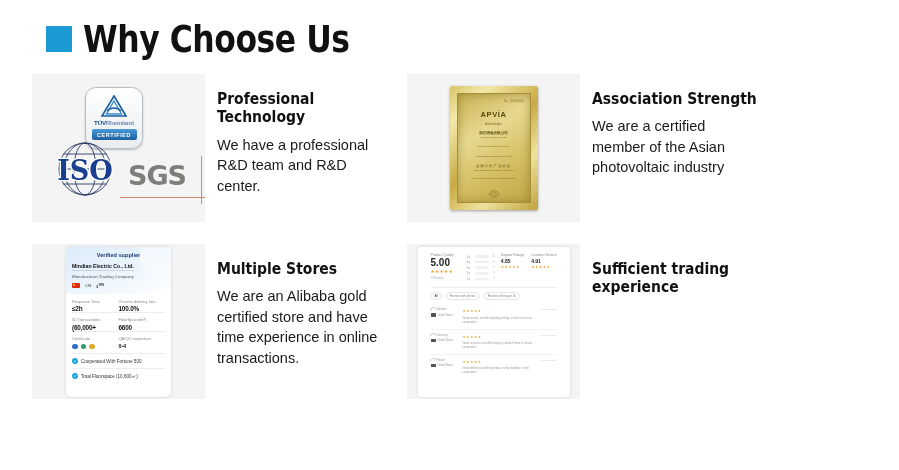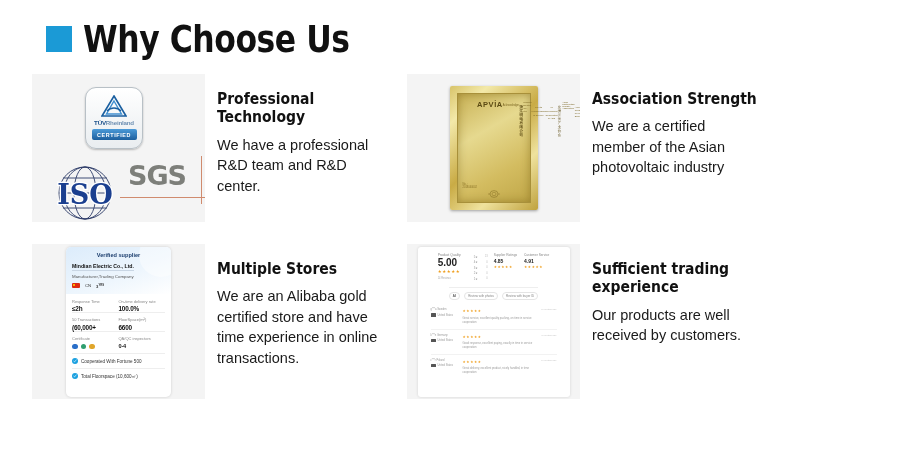--- a/index.html
+++ b/index.html
@@ -68,21 +68,21 @@
     letter-spacing:-0.2px;white-space:nowrap;
   }
   .tuv-word .rh{color:#6d8fb2;font-weight:bold;}
   .tuv-cert{
     margin-top:3px;width:45px;height:11px;border-radius:2px;
     background:linear-gradient(#4b9ad8,#1d5f9e);
     color:#fff;font-size:5.4px;font-weight:bold;letter-spacing:.6px;
     display:flex;align-items:center;justify-content:center;
   }
   .iso{
-    position:absolute;left:14px;top:90px;width:78px;height:58px;
+    position:absolute;left:14px;top:66px;width:78px;height:58px;
   }
   .sgs{
     position:absolute;left:96px;top:88px;width:76px;height:40px;
   }
   .sgs-text{
     font-family:"DejaVu Sans","Liberation Sans",sans-serif;
     font-size:27px;font-weight:bold;color:#7d7f7a;
     letter-spacing:-1px;line-height:1;
   }
   .sgs-rule-v{position:absolute;right:2px;top:-6px;width:1px;height:48px;background:#d08b6e;}
@@ -94,21 +94,21 @@
     background:linear-gradient(135deg,#d8c46a,#f3e9a9 18%,#c9ab45 48%,#efe29d 72%,#bfa23e);
     border-radius:2px;
     box-shadow:0 1px 3px rgba(0,0,0,.35);
     padding:7px;box-sizing:border-box;
   }
   .plaque-inner{
     width:100%;height:100%;box-sizing:border-box;
     background:linear-gradient(150deg,#c8b155,#e6d98f 35%,#d3bc60 70%,#c0a748);
     border:1px solid #a8903a;
     box-shadow:inset 0 0 8px rgba(120,95,20,.5);
-    display:flex;flex-direction:row;align-items:flex-start;
+    display:flex;flex-direction:column;align-items:center;
     padding:6px 5px;position:relative;
   }
   .pl-no{font-size:2.6px;color:#8a7326;align-self:flex-end;margin-bottom:7px;}
   .pl-title{font-size:7.5px;font-weight:bold;color:#5b4a12;letter-spacing:.6px;}
   .pl-sub{font-size:2.6px;color:#7b6622;margin-top:4px;}
   .pl-name{font-size:3.6px;font-weight:bold;color:#5d4c14;margin-top:5px;text-align:center;}
   .pl-name2{font-size:2.4px;color:#7b6622;margin-top:1px;}
   .pl-line{font-size:2.5px;color:#7b6622;margin-top:6px;text-align:center;line-height:1.5;}
   .pl-cn{font-size:3.4px;color:#5d4c14;margin-top:5px;letter-spacing:1px;}
   .pl-cn2{font-size:2.3px;color:#7b6622;margin-top:1px;}
@@ -169,21 +169,21 @@
     width:6px;height:6px;border-radius:50%;background:#1aa0e0;
     display:flex;align-items:center;justify-content:center;flex:0 0 auto;
   }
   .sup-check svg{display:block;}
 
   
   .reviews{
     width:152px;height:150px;background:#fff;border-radius:3px;
     box-shadow:0 0 3px rgba(0,0,0,.14);
     padding:6px 13px;box-sizing:border-box;overflow:hidden;
-    display:flex;flex-direction:column;align-items:center;
+    display:flex;flex-direction:column;
   }
   .rv-top{display:flex;gap:6px;}
   .rv-score{width:30px;flex:0 0 auto;}
   .rv-lbl{font-size:3.4px;color:#888;}
   .rv-big{font-size:10px;font-weight:bold;color:#222;margin-top:1px;line-height:1;}
   .stars{display:flex;gap:.6px;margin-top:2px;}
   .star{color:#f0a020;font-size:4.4px;line-height:1;}
   .star.sm{font-size:3.6px;}
   .rv-note{font-size:2.6px;color:#aaa;margin-top:3px;}
   .rv-bars{flex:1;padding-top:2px;}
@@ -511,17 +511,16 @@
                 </div>
                 <div class="rv-text">Great delivery, excellent product, nicely handled, in time cooperation</div>
               </div>
               <div class="rv-date">5 months ago</div>
             </div>
           </div>
         </div>
       </div>
       <div class="copy">
         <h3>Sufficient trading experience</h3>
-        <p>Our products are well received by customers.</p>
       </div>
     </div>
   </div>
 </div>
 
 </body></html>

